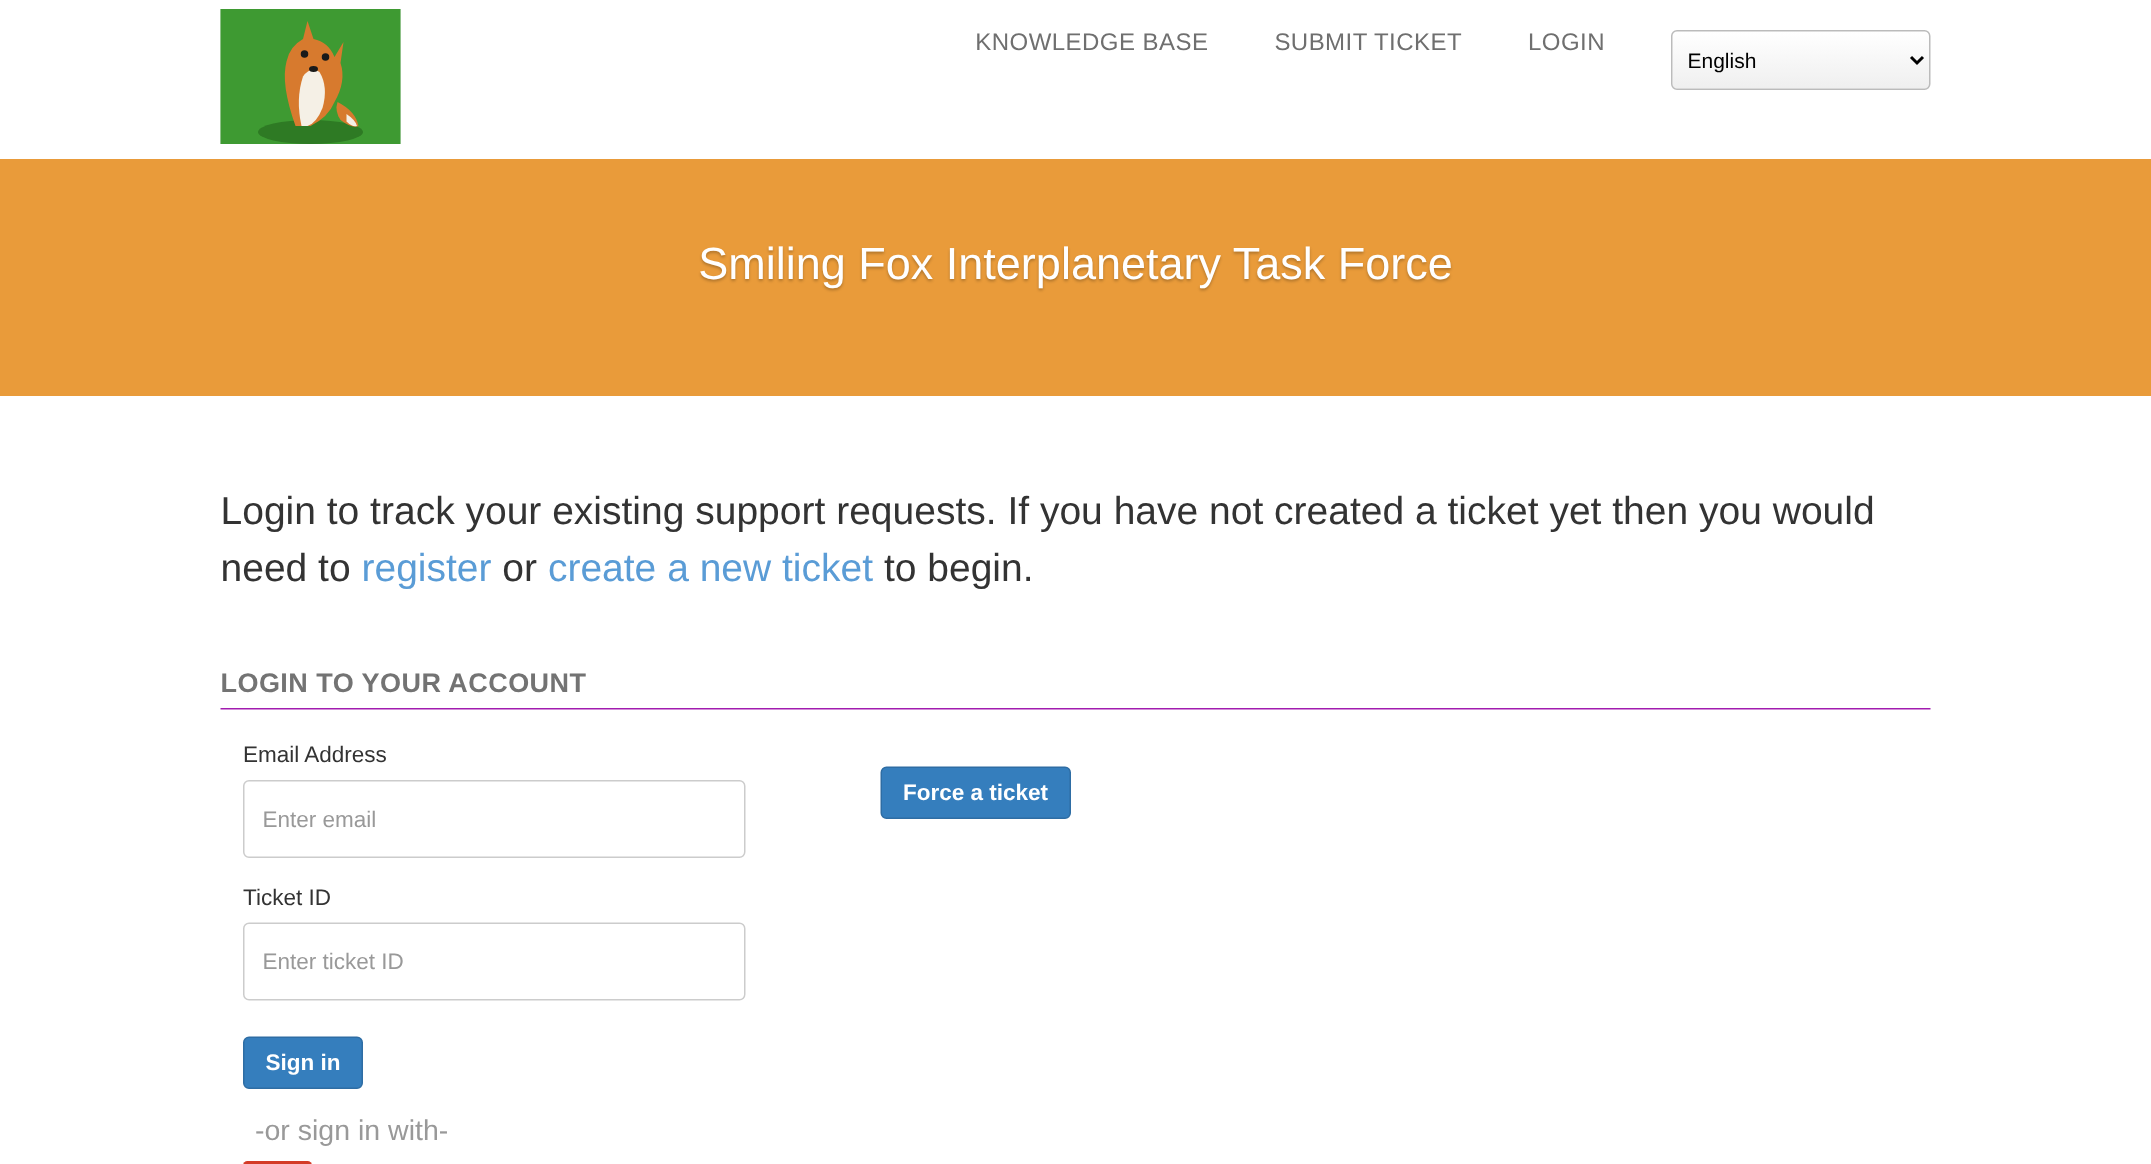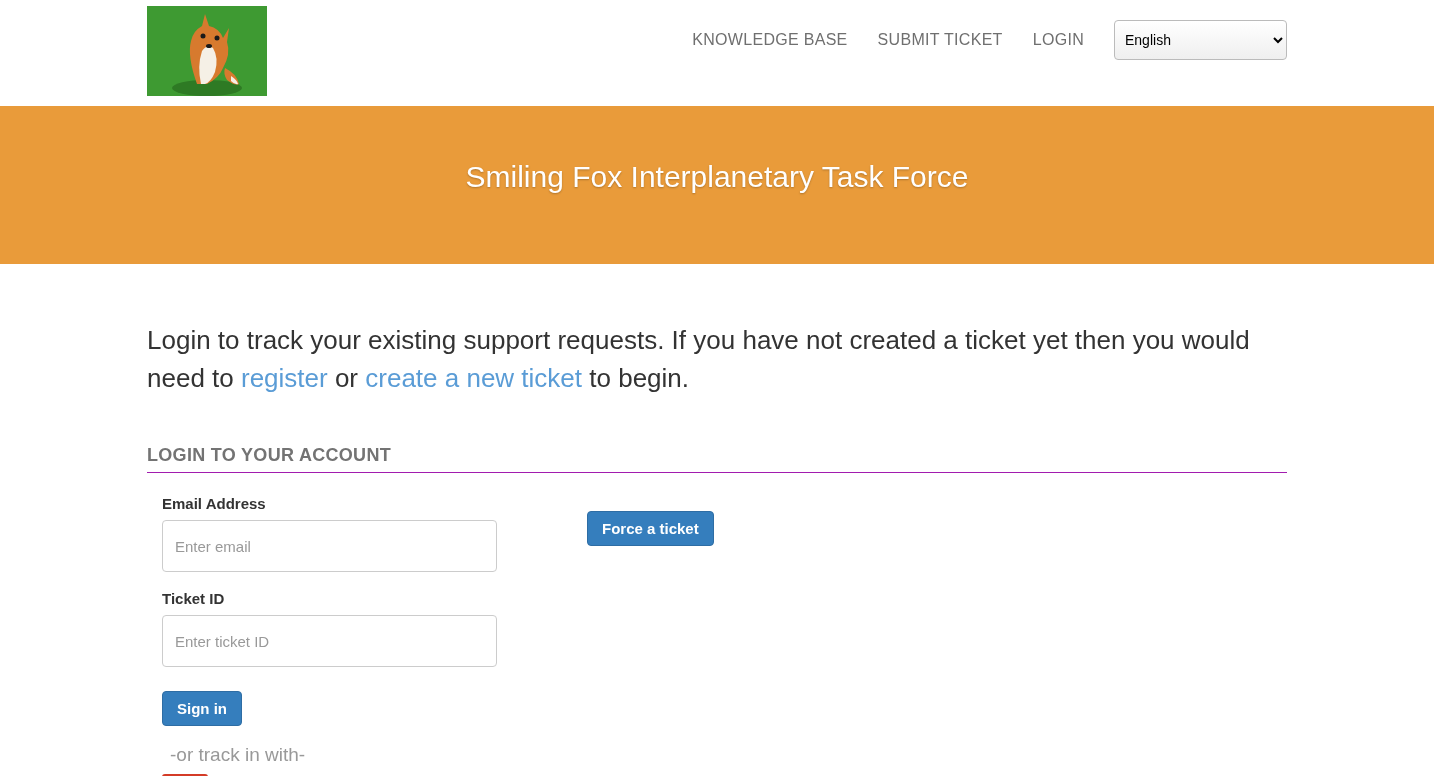--- a/index.html
+++ b/index.html
@@ -25,22 +25,22 @@
       width: 120px;
       height: 90px;
       display: block;
       background: #3a8f2e;
       position: relative;
       overflow: hidden;
     }
     .logo-img svg { display: block; }
     .nav-right {
       display: flex;
-      align-items: center;
-      gap: 30px;
+      align-items: flex-start;
+      gap: 44px;
       padding-top: 14px;
     }
     .nav-link {
       color: #6f6f6f;
       text-decoration: none;
       font-size: 16px;
       letter-spacing: 0.3px;
     }
     .lang-select {
       width: 173px;
@@ -90,21 +90,21 @@
     .form-row {
       display: flex;
       gap: 90px;
       align-items: flex-start;
     }
     .form-col-left { width: 350px; padding-left: 15px; }
     .form-col-right { padding-top: 16px; }
     .form-group { margin-bottom: 18px; }
     .form-label {
       display: block;
-      font-weight: 700;
+      font-weight: 400;
       color: #333;
       font-size: 15px;
       margin-bottom: 8px;
     }
     .form-input {
       width: 100%;
       height: 52px;
       padding: 6px 12px;
       font-size: 15px;
       color: #555;
@@ -196,21 +196,21 @@
     <div class="form-col-left">
       <div class="form-group">
         <label class="form-label">Email Address</label>
         <input type="text" class="form-input" placeholder="Enter email" style="">
       </div>
       <div class="form-group">
         <label class="form-label">Ticket ID</label>
         <input type="text" class="form-input" placeholder="Enter ticket ID" style="">
       </div>
       <button class="btn signin">Sign in</button>
-      <div class="or-signin">-or track in with-</div>
+      <div class="or-signin">-or sign in with-</div>
       <div class="gplus">
         <span>g+</span>
       </div>
     </div>
     <div class="form-col-right">
       <div><a class="btn side-btn">Force a ticket</a></div>
     </div>
   </div>
 </div>
 

